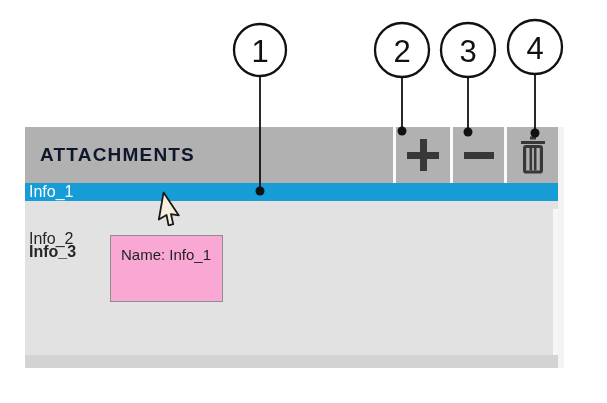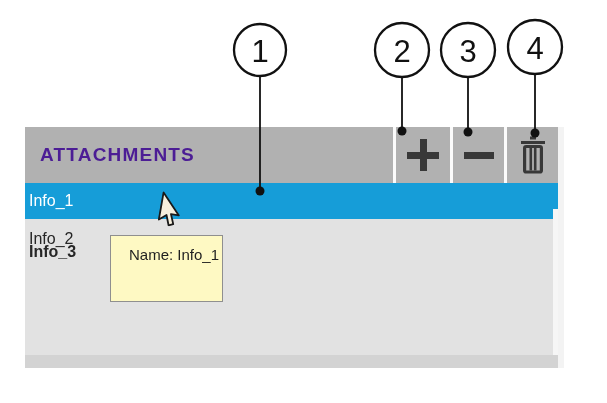--- a/index.html
+++ b/index.html
@@ -9,48 +9,48 @@
   }
   
   .panel{position:absolute;left:25px;top:127px;width:533px;height:241px;}
   .panel-right-edge{position:absolute;left:558px;top:127px;width:6px;height:241px;background:#f3f3f3;}
   .header{
     position:absolute;left:0;top:0;width:533px;height:56px;background:#b1b1b1;
     display:flex;align-items:stretch;
   }
   .header-title{
     flex:1 1 auto;display:flex;align-items:center;padding-left:15px;
-    font-size:19px;font-weight:bold;letter-spacing:1.2px;color:#4c1d95;
+    font-size:19px;font-weight:bold;letter-spacing:1.2px;color:#0f172a;
   }
   .tb-divider{width:3px;background:#fbfbfb;}
   .tb-btn{
     border:none;margin:0;padding:0;background:#b1b1b1;cursor:pointer;
     display:flex;align-items:center;justify-content:center;position:relative;
   }
   .tb-btn.add{width:54px;}
   .tb-btn.remove{width:51px;}
   .tb-btn.del{width:51px;}
   .plus-shape{position:relative;width:32px;height:32px;}
   .plus-shape::before{content:"";position:absolute;left:0;top:12.5px;width:32px;height:7px;background:#383838;}
   .plus-shape::after{content:"";position:absolute;left:12.5px;top:0;width:7px;height:32px;background:#383838;}
   .minus-shape{width:30px;height:7px;background:#383838;}
   
   .list{position:absolute;left:0;top:56px;width:533px;height:172px;background:#e2e2e2;}
   .scroll-track{position:absolute;right:0;top:26px;width:5px;height:146px;background:#f6f6f6;}
   .row{position:absolute;left:0;width:533px;display:flex;align-items:center;
        font-size:16px;color:#262626;padding-left:4px;box-sizing:border-box;}
-  .row.r0{top:0;height:36px;background:#169dd8;color:#ffffff;}
+  .row.r0{top:0;height:18px;background:#169dd8;color:#ffffff;}
   .row.r1{top:45px;height:22px;}
   .row.r2{top:58px;height:22px;font-weight:bold;}
   .bottom-strip{position:absolute;left:0;top:228px;width:533px;height:13px;background:#d3d3d3;}
   
   .tooltip{
     position:absolute;left:110px;top:235px;width:113px;height:67px;box-sizing:border-box;
-    background:#fef9c3;border:1.5px solid #8f8f8f;
-    padding:5px 0 0 18px;font-size:15px;line-height:28px;color:#1f1f1f;white-space:nowrap;
+    background:#f9a8d4;border:1.5px solid #8f8f8f;
+    padding:5px 0 0 10px;font-size:15px;line-height:28px;color:#1f1f1f;white-space:nowrap;
   }
   
   .overlay{position:absolute;left:0;top:0;width:607px;height:403px;pointer-events:none;}
   .callout-num{font-family:"Liberation Sans","DejaVu Sans",sans-serif;font-size:31px;fill:#111111;}
   .cursor-svg{position:absolute;left:162px;top:191px;transform:rotate(10deg);transform-origin:2px 2px;}
 </style>
 </head>
 <body>
 
 <div class="stage">

